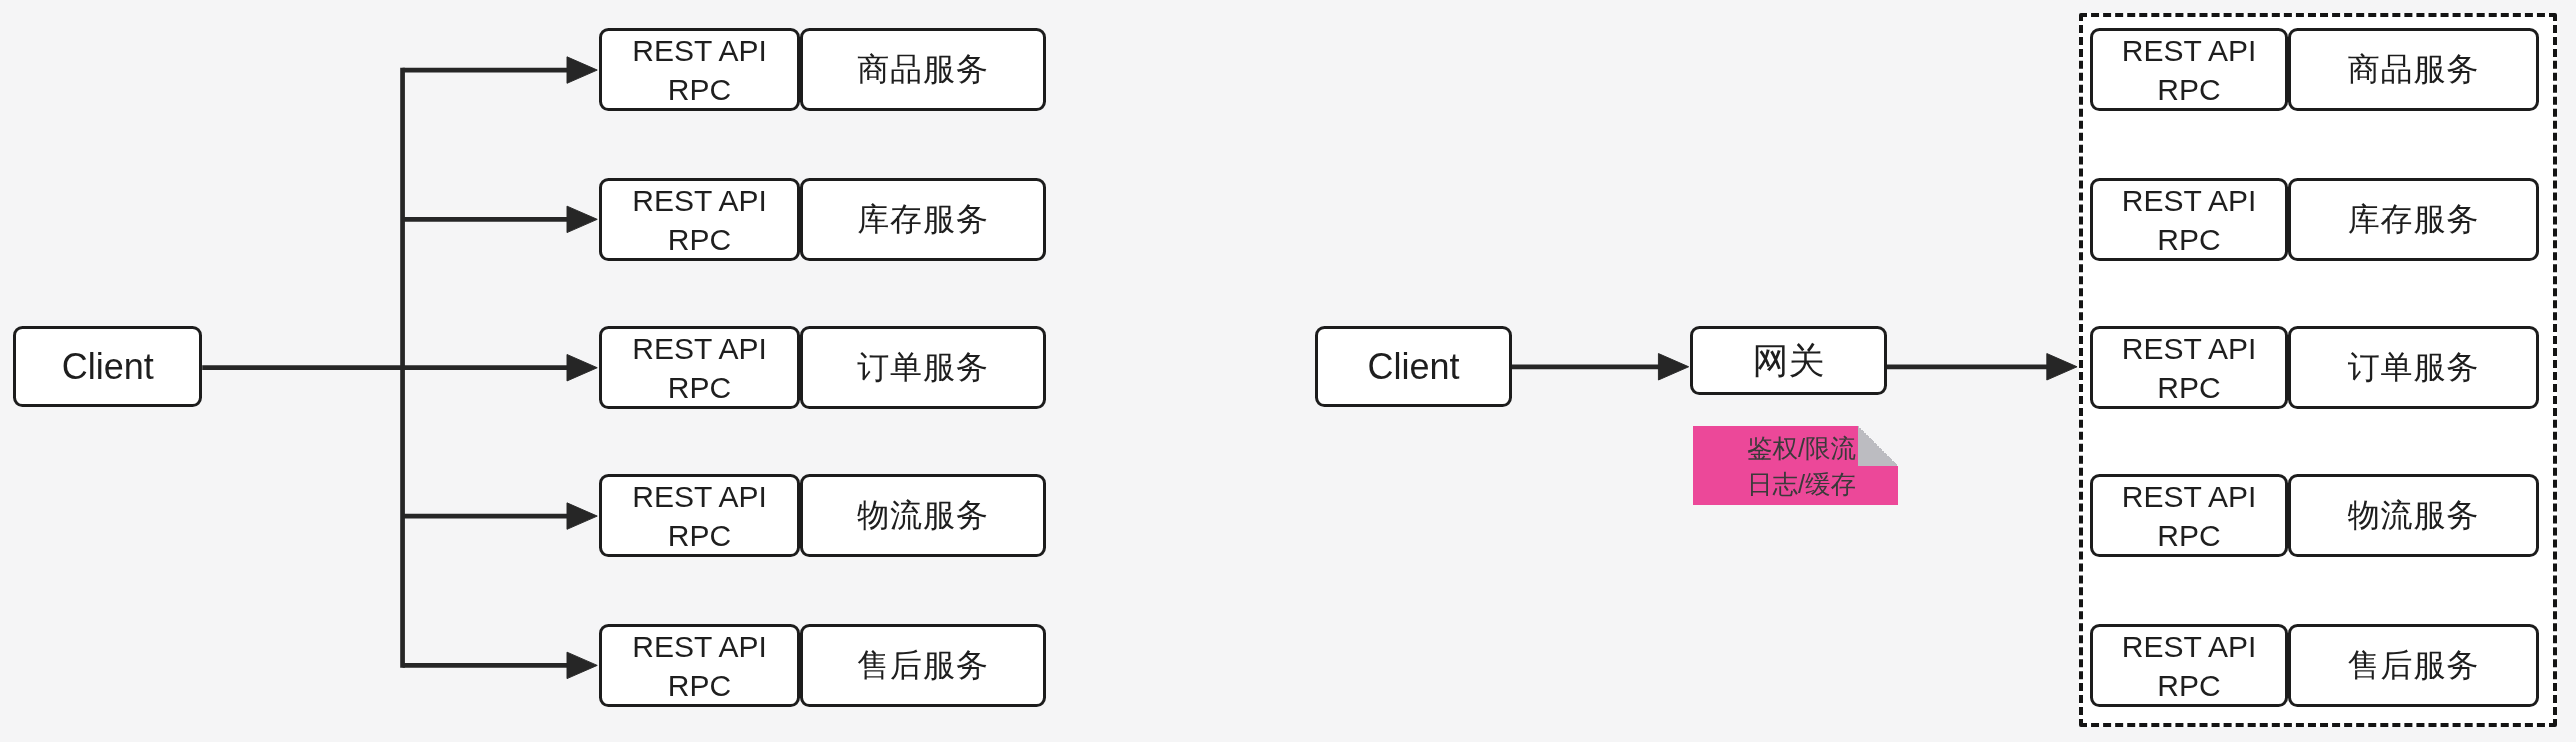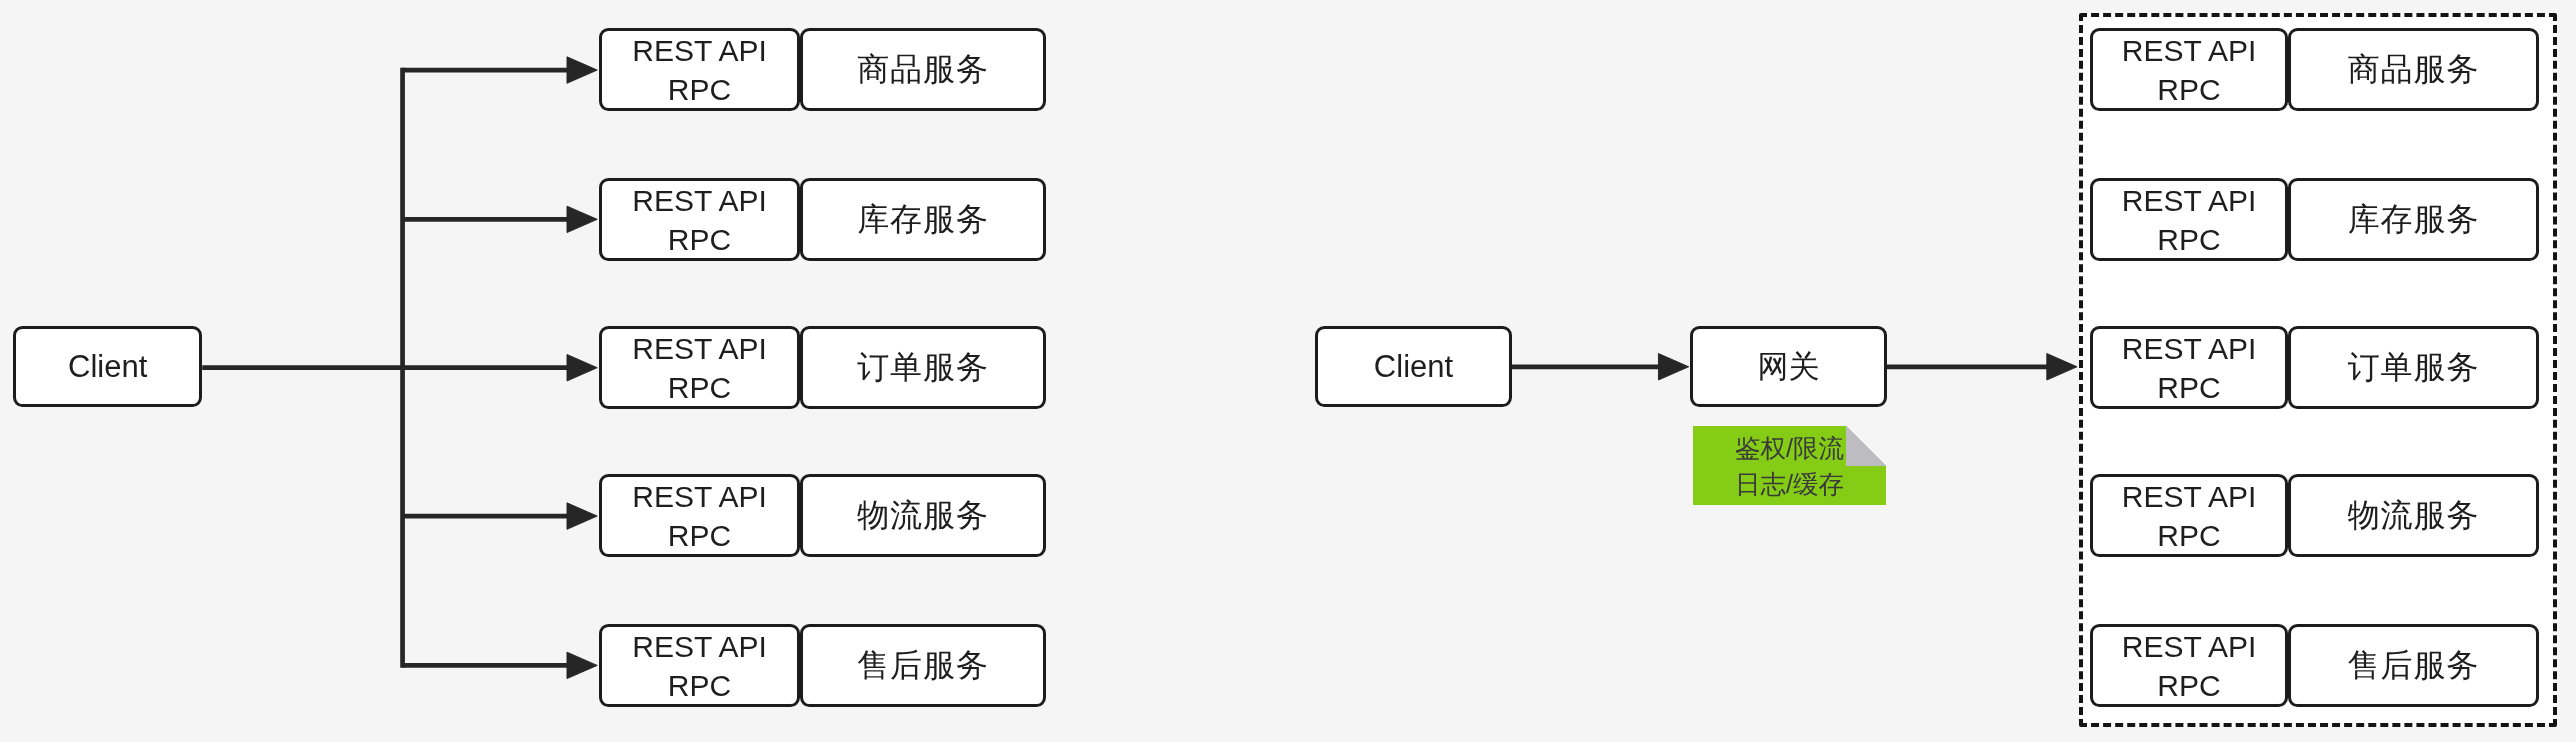--- a/index.html
+++ b/index.html
@@ -27,21 +27,21 @@
   .node {
     position: absolute;
     background: #ffffff;
     border: 3.8px solid #1c1c1c;
     border-radius: 9.4px;
     box-sizing: border-box;
     display: flex;
     flex-direction: column;
     align-items: center;
     justify-content: center;
-    font-size: 31px;
+    font-size: 36px;
     line-height: 39px;
     text-align: center;
   }
   .row {
     position: absolute;
     height: 92px;
     display: flex;
   }
   .row .node { position: relative; height: 83px; }
   .api-box { width: 201px; font-size: 30px; }
@@ -53,28 +53,29 @@
     width: 478px; height: 714px;
     box-sizing: border-box;
     background: #ffffff;
     border: 4.7px dashed #141414;
     border-radius: 1.9px;
   }
   .note {
     position: absolute;
     left: 1693px; top: 426px;
     width: 193px; height: 79px;
-    background: #84cc16;
+    background: #ec4899;
     display: flex;
     flex-direction: column;
     align-items: center;
     justify-content: center;
     font-size: 25.5px;
     line-height: 36px;
     color: #3a3a3a;
+    padding-left: 12px;
   }
   .note-fold {
     position: absolute;
     top: 0; right: 0;
     width: 40px; height: 40px;
     background: linear-gradient(to bottom left, #f5f5f6 50%, #bcbcc1 50%);
   }
 </style>
 </head>
 <body>
@@ -158,21 +159,21 @@
     </div>
     <div class="node service-box">
       <span>售后服务</span>
     </div>
   </div>
 
   <div class="node" style="left:1315px; top:326px; width:197px; height:81px;">
     <span>Client</span>
   </div>
 
-  <div class="node" style="left:1690px; top:326px; width:197px; height:81px;">
+  <div class="node" style="left:1690px; top:326px; width:197px; height:69px;">
     <span>网关</span>
   </div>
 
   <div class="note">
     <div class="note-fold"></div>
     <div>鉴权/限流</div>
     <div>日志/缓存</div>
   </div>
 
   <div class="row row-right" style="left:2090px; top:28px; width:449px;">

